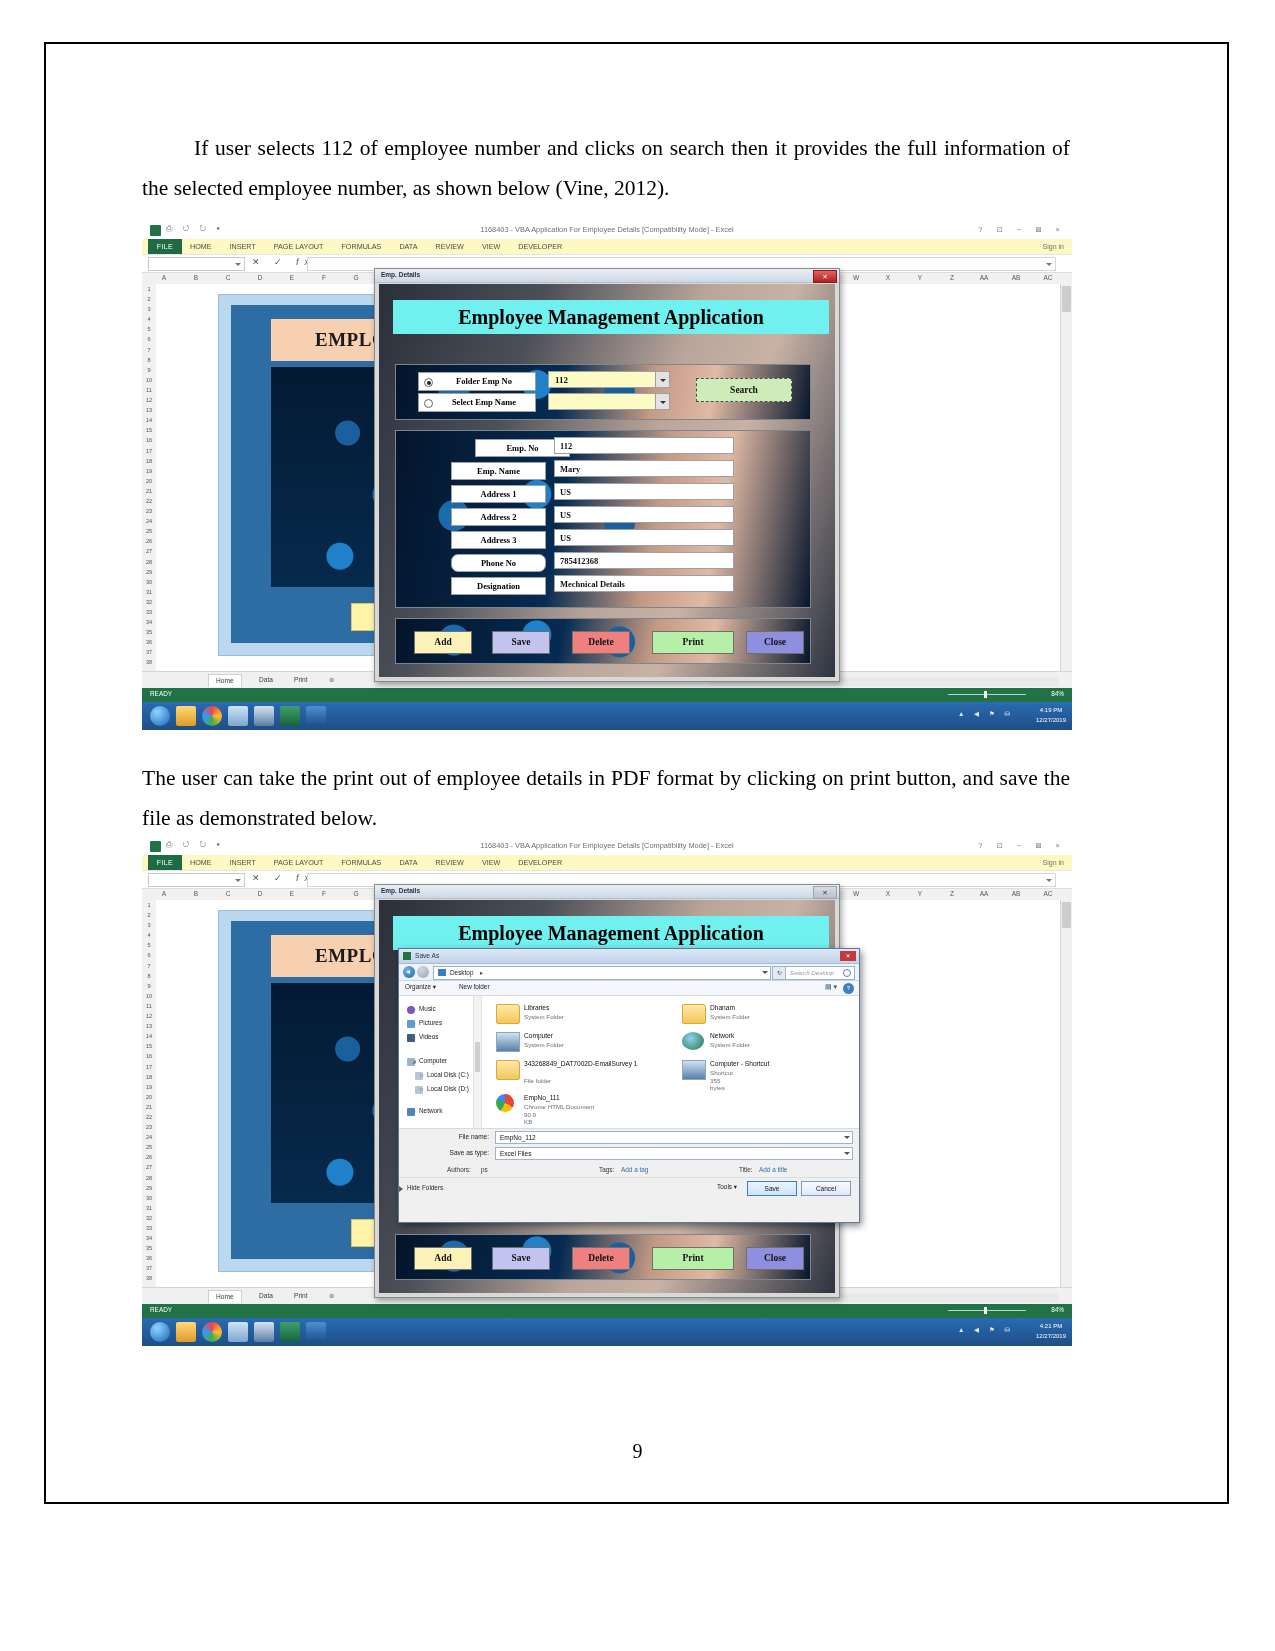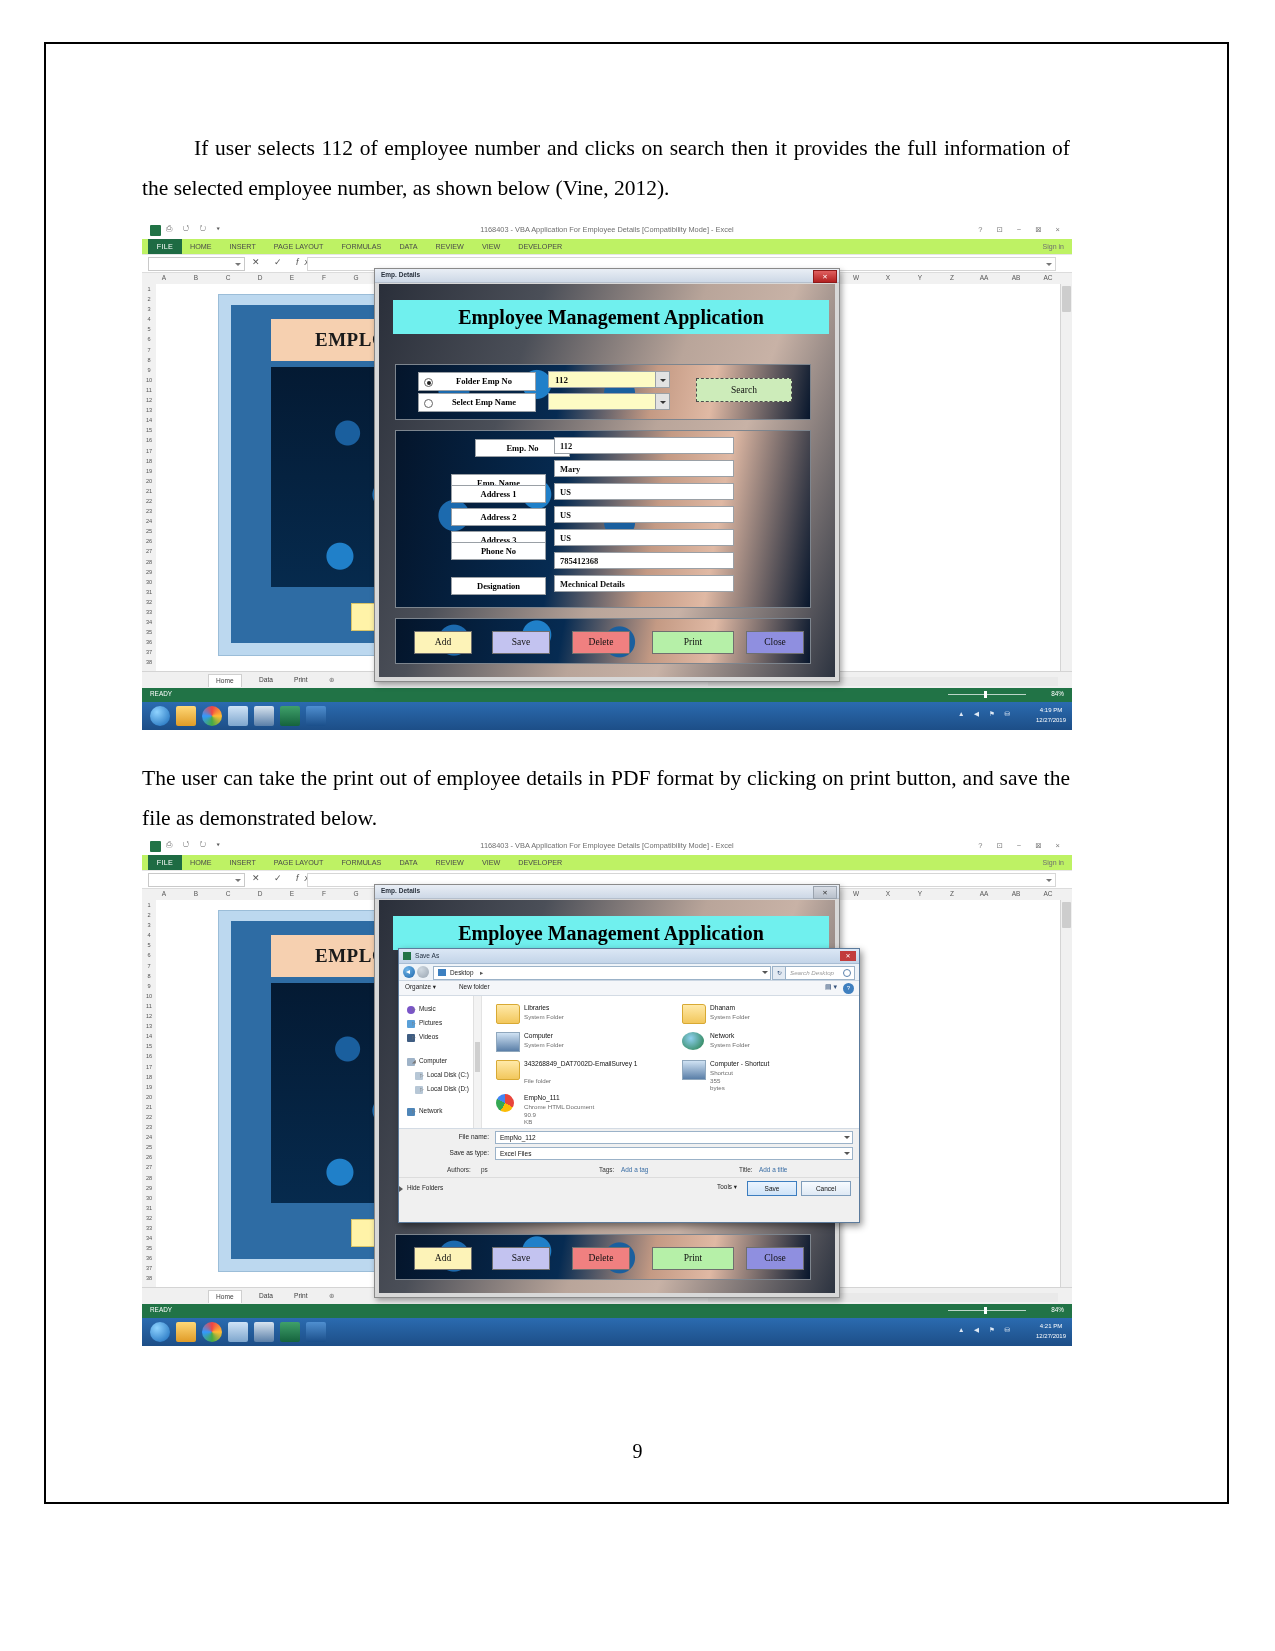--- a/index.html
+++ b/index.html
@@ -30,21 +30,21 @@
     font-family:"Liberation Sans", sans-serif; color:#3b3b3b;
   }
   .xl-titlebar{ height:17px; background:#fff; position:relative; }
   .xl-ico{ position:absolute; left:8px; top:3px; width:11px;height:11px;background:#217346;border-radius:1px;}
   .xl-qat{ position:absolute; left:24px; top:2px; font-size:8px; color:#5d5d5d; letter-spacing:4px;}
   .xl-doctitle{
     position:absolute; left:0; right:0; top:3px; text-align:center;
     font-size:7.4px; color:#6f6f6f;
   }
   .xl-wbtns{ position:absolute; right:6px; top:3px; font-size:7.5px; color:#7a7a7a; letter-spacing:6px;}
-  .xl-ribbon{ height:15px; background:#bef264; position:relative; border-bottom:1px solid #e6e6e6;}
+  .xl-ribbon{ height:15px; background:#fef9c3; position:relative; border-bottom:1px solid #e6e6e6;}
   .xl-file{
     position:absolute; left:6px; top:0; width:34px; height:15px; background:#1e6b43;
     color:#fff; font-size:7.2px; text-align:center; line-height:15px; letter-spacing:.3px;
   }
   .xl-tabs{ position:absolute; left:48px; top:0; height:15px; line-height:15px; font-size:7.2px; color:#4a4a4a;}
   .xl-tabs span{ margin-right:16px; }
   .xl-signin{ position:absolute; right:8px; top:0; line-height:15px; font-size:7px; color:#6f6f6f;}
   .xl-formula{ height:17px; background:#fff; position:relative; border-bottom:1px solid #dcdcdc;}
   .xl-namebox{ position:absolute; left:6px; top:2px; width:95px; height:12px; border:1px solid #c9c9c9; background:#fff;}
   .xl-namebox:after{content:"";position:absolute;right:3px;top:5px;border-left:3px solid transparent;border-right:3px solid transparent;border-top:3px solid #777;}
@@ -115,21 +115,21 @@
   .txt{ position:absolute; background:#fff; border:1px solid #9aa0a6; font-size:8.5px; font-weight:bold;
         color:#111; padding-left:5px; font-family:"Liberation Serif",serif; box-sizing:border-box; }
   .combo{ position:absolute; background:#fdfbc4; border:1px solid #9aa0a6; font-size:9px; font-weight:bold;
         color:#111; padding-left:6px; font-family:"Liberation Serif",serif; box-sizing:border-box;}
   .combo i{ position:absolute; right:0; top:0; bottom:0; width:13px; background:#e2e2e2; border-left:1px solid #9aa0a6;}
   .combo i:after{content:"";position:absolute;left:4px;top:45%;border-left:3px solid transparent;border-right:3px solid transparent;border-top:3px solid #333;}
   .radio{ position:absolute; font-size:8.5px; font-weight:bold; color:#000; font-family:"Liberation Serif",serif; background:#fff; border:1px solid #9aa0a6;}
   .radio em{ position:absolute; left:5px; top:50%; margin-top:-3.5px; width:7px;height:7px;border:1px solid #666;border-radius:50%;background:#fff;}
   .radio em.on:after{content:"";position:absolute;left:1.5px;top:1.5px;width:4px;height:4px;background:#222;border-radius:50%;}
   .radio span{ position:absolute; left:18px; right:4px; top:50%; margin-top:-6px; text-align:center;}
-  .btn{ position:absolute; border:1px solid #6f6f6f; font-size:9.5px; font-weight:normal; color:#111;
+  .btn{ position:absolute; border:1px solid #6f6f6f; font-size:9.5px; font-weight:bold; color:#111;
         text-align:center; font-family:"Liberation Serif",serif; }
 
   
   .sa{ position:absolute; background:#f0f0f0; border:1px solid #5c7b9c; box-shadow:2px 3px 7px rgba(0,0,0,.45); font-family:"Liberation Sans",sans-serif;}
   .sa-title{ height:14px; background:linear-gradient(#dbe7f5,#c3d4e8); position:relative; border-bottom:1px solid #a8bdd4;}
   .sa-title .ic{ position:absolute; left:4px; top:3px; width:8px;height:8px;background:#217346;}
   .sa-title span{ position:absolute; left:16px; top:3px; font-size:6.6px; color:#1f2c3c;}
   .sa-title .x{ position:absolute; right:3px; top:2px; width:16px; height:10px; background:#c23b3b; color:#fff; font-size:6px; text-align:center; line-height:10px;}
   .sa-nav{ height:16px; background:#eef3f8; position:relative; border-bottom:1px solid #cbd6e2;}
   .nav-back{ position:absolute; left:4px; top:2px; width:12px;height:12px;border-radius:50%;background:radial-gradient(circle at 35% 30%,#6fb6ea,#1d64a8); }
@@ -346,25 +346,25 @@
         <span>112</span><i></i>
       </div>
       <div class="combo" style="left:152px; top:28px; width:122px; height:17px; line-height:17px;">
         <span></span><i></i>
       </div>
       <div class="btn" style="left:300px; top:13px; width:94px; height:22px; line-height:22px; background:#cdecba; border:1px dashed #4d4d4d;">Search</div>
     </div>
 
     <div class="panel" style="left:16px; top:146px; width:414px; height:176px;">
       <div class="lbl" style="left:55px; top:8px;  width:93px; height:16px; line-height:16px;margin-left:24px;">Emp. No</div>
-      <div class="lbl" style="left:55px; top:31px; width:93px; height:16px; line-height:16px;margin-top:12px;">Emp. Name</div>
+      <div class="lbl" style="left:55px; top:31px; width:93px; height:16px; line-height:16px;">Emp. Name</div>
       <div class="lbl" style="left:55px; top:54px; width:93px; height:16px; line-height:16px;">Address 1</div>
       <div class="lbl" style="left:55px; top:77px; width:93px; height:16px; line-height:16px;">Address 2</div>
       <div class="lbl" style="left:55px; top:100px;width:93px; height:16px; line-height:16px;">Address 3</div>
-      <div class="lbl" style="left:55px; top:111px;width:93px; height:16px; line-height:16px;">Phone No</div>
+      <div class="lbl" style="left:55px; top:123px;width:93px; height:16px; line-height:16px;border-radius:7px;">Phone No</div>
       <div class="lbl" style="left:55px; top:146px;width:93px; height:16px; line-height:16px;">Designation</div>
 
       <div class="txt" style="left:158px; top:6px;  width:180px; height:17px; line-height:17px;">112</div>
       <div class="txt" style="left:158px; top:29px; width:180px; height:17px; line-height:17px;">Mary</div>
       <div class="txt" style="left:158px; top:52px; width:180px; height:17px; line-height:17px;">US</div>
       <div class="txt" style="left:158px; top:75px; width:180px; height:17px; line-height:17px;">US</div>
       <div class="txt" style="left:158px; top:98px; width:180px; height:17px; line-height:17px;">US</div>
       <div class="txt" style="left:158px; top:121px;width:180px; height:17px; line-height:17px;">785412368</div>
       <div class="txt" style="left:158px; top:144px;width:180px; height:17px; line-height:17px;">Mechnical Details</div>
     </div>

